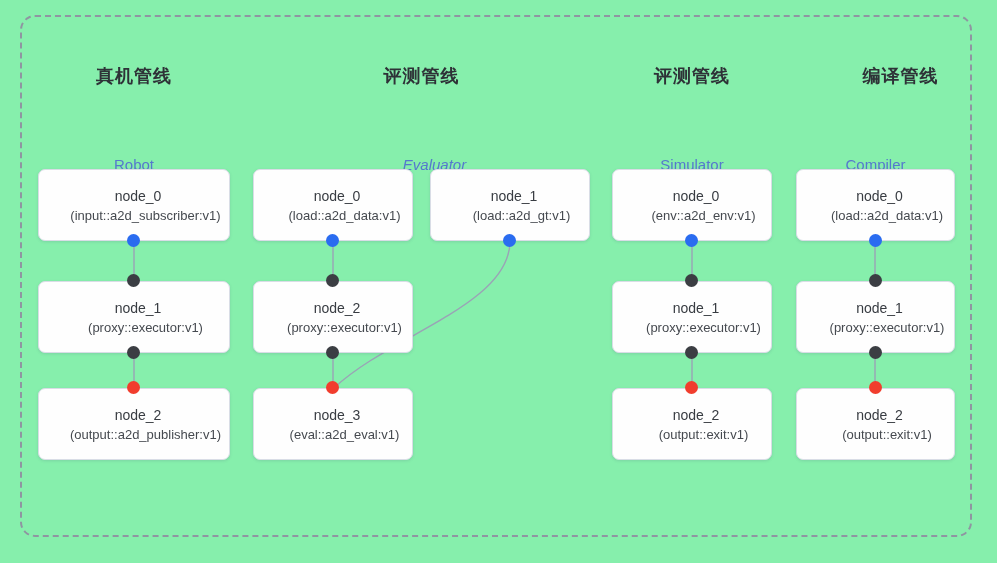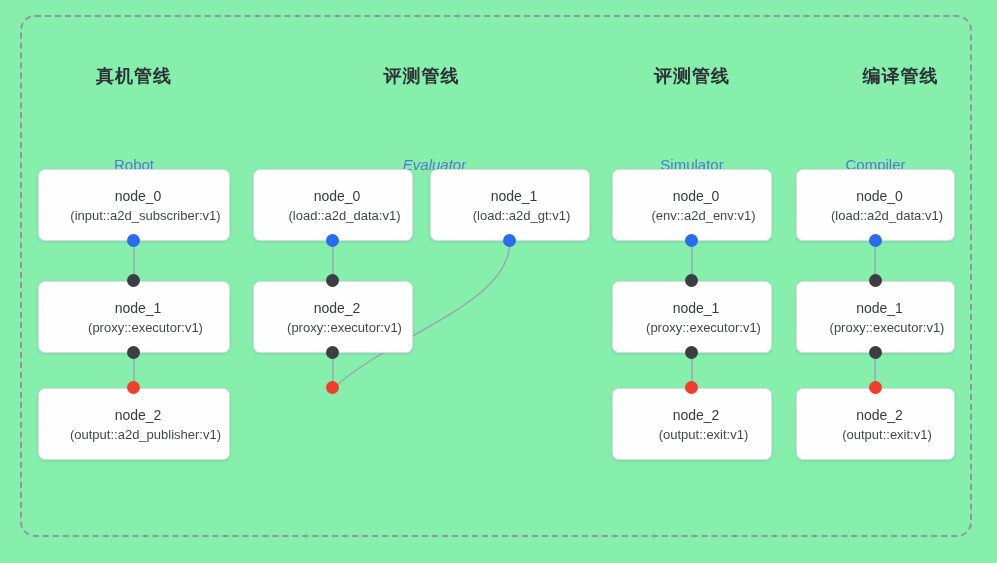--- a/index.html
+++ b/index.html
@@ -87,20 +87,24 @@
     <span class="node-type">(load::a2d_data:v1)</span>
   </div>
   <div class="node" style="left:430px;top:169px;width:160px;">
     <span class="node-name">node_1</span>
     <span class="node-type">(load::a2d_gt:v1)</span>
   </div>
   <div class="node" style="left:253px;top:281px;width:160px;">
     <span class="node-name">node_2</span>
     <span class="node-type">(proxy::executor:v1)</span>
   </div>
+  <div class="node" style="left:253px;top:388px;width:160px;">
+    <span class="node-name">node_3</span>
+    <span class="node-type">(eval::a2d_eval:v1)</span>
+  </div>
   <div class="dot dot-blue" style="left:326px;top:234px;"></div>
   <div class="dot dot-blue" style="left:503px;top:234px;"></div>
   <div class="dot dot-dark" style="left:326px;top:274px;"></div>
   <div class="dot dot-dark" style="left:326px;top:346px;"></div>
   <div class="dot dot-red" style="left:326px;top:381px;"></div>
 
   <div class="zh-title" style="left:612px;width:160px;">评测管线</div>
   <div class="en-title" style="left:612px;width:160px;">Simulator</div>
 
   <div class="node" style="left:612px;top:169px;width:160px;">

